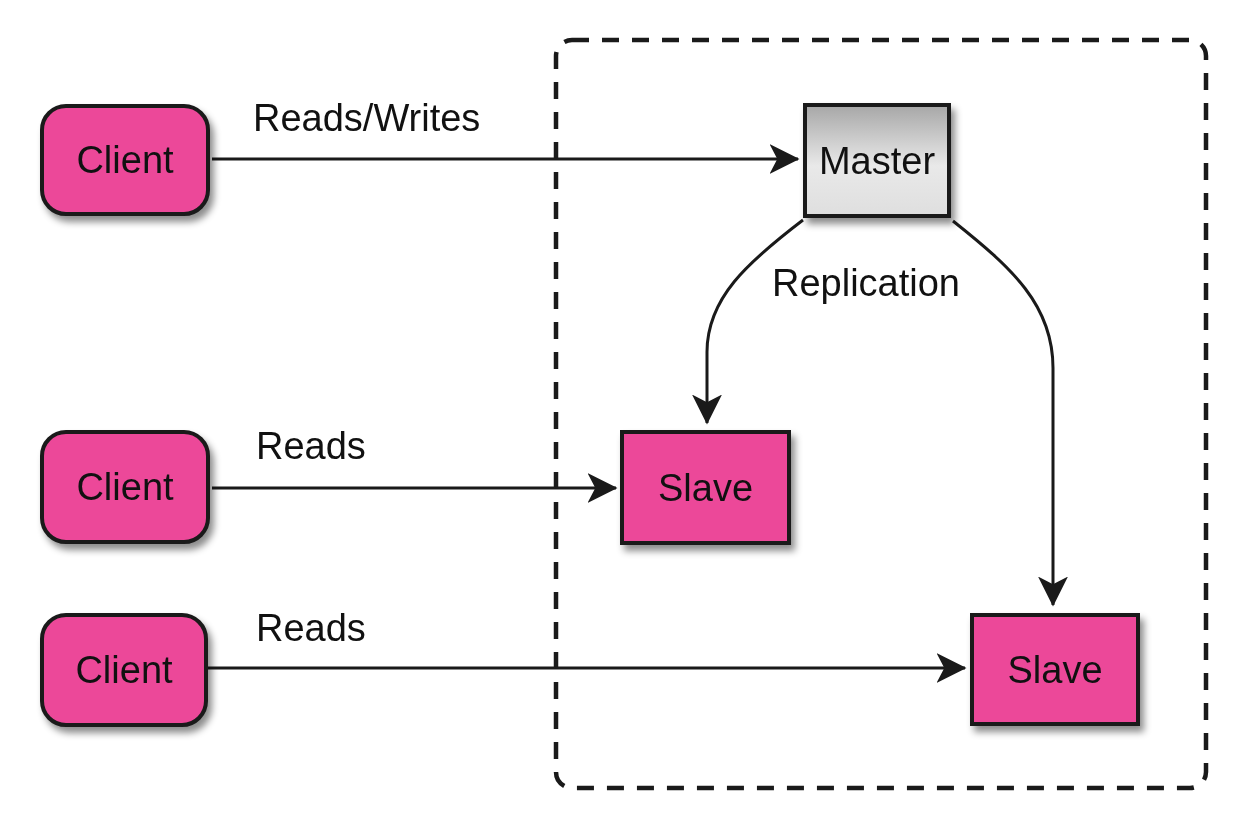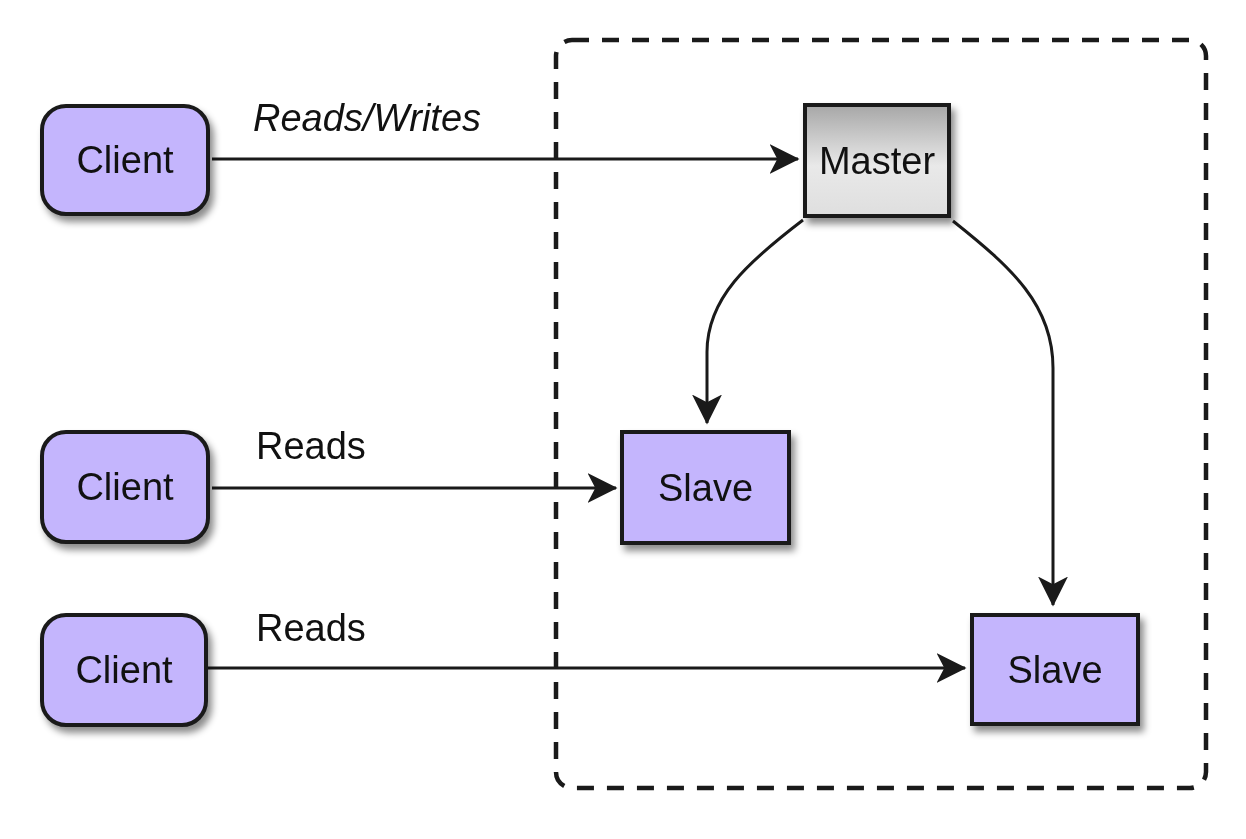--- a/index.html
+++ b/index.html
@@ -24,21 +24,21 @@
     height: 839px;
     pointer-events: none;
   }
   .node {
     position: absolute;
     display: flex;
     align-items: center;
     justify-content: center;
     font-size: 38px;
     line-height: 1;
-    background: #c4b5fd;
+    background: #ec4899;
     border: 4px solid #1a1a1a;
     box-shadow: 4px 6px 7px rgba(0,0,0,0.45);
     box-sizing: border-box;
   }
   .node-client {
     border-radius: 26px;
   }
   .node-master {
     background: linear-gradient(180deg, #a9a9a9 0%, #e9e9e9 55%, #dfdfdf 100%);
   }
@@ -49,21 +49,21 @@
     white-space: nowrap;
   }
   
   #client1 { left: 40px;  top: 104px; width: 170px; height: 112px; }
   #client2 { left: 40px;  top: 430px; width: 170px; height: 114px; }
   #client3 { left: 40px;  top: 613px; width: 168px; height: 114px; }
   #master  { left: 803px; top: 103px; width: 148px; height: 115px; }
   #slave1  { left: 620px; top: 430px; width: 171px; height: 115px; }
   #slave2  { left: 970px; top: 613px; width: 170px; height: 113px; }
   
-  #lbl-reads-writes { left: 253px; top: 98px; font-style: italic;  }
+  #lbl-reads-writes { left: 253px; top: 98px;  }
   #lbl-reads-mid    { left: 256px; top: 426px; }
   #lbl-reads-bot    { left: 256px; top: 608px; }
   #lbl-replication  { left: 772px; top: 263px; }
 </style>
 </head>
 <body>
 
 <div class="canvas">
 
   <svg class="arrow-layer" viewBox="0 0 1246 839" xmlns="http://www.w3.org/2000/svg">
@@ -109,14 +109,15 @@
   <div id="slave2" class="node">
     <span>Slave</span>
   </div>
 
   <div id="lbl-reads-writes" class="edge-label">Reads/Writes</div>
 
   <div id="lbl-reads-mid" class="edge-label">Reads</div>
 
   <div id="lbl-reads-bot" class="edge-label">Reads</div>
 
+  <div id="lbl-replication" class="edge-label">Replication</div>
 
 </div>
 
 </body></html>

